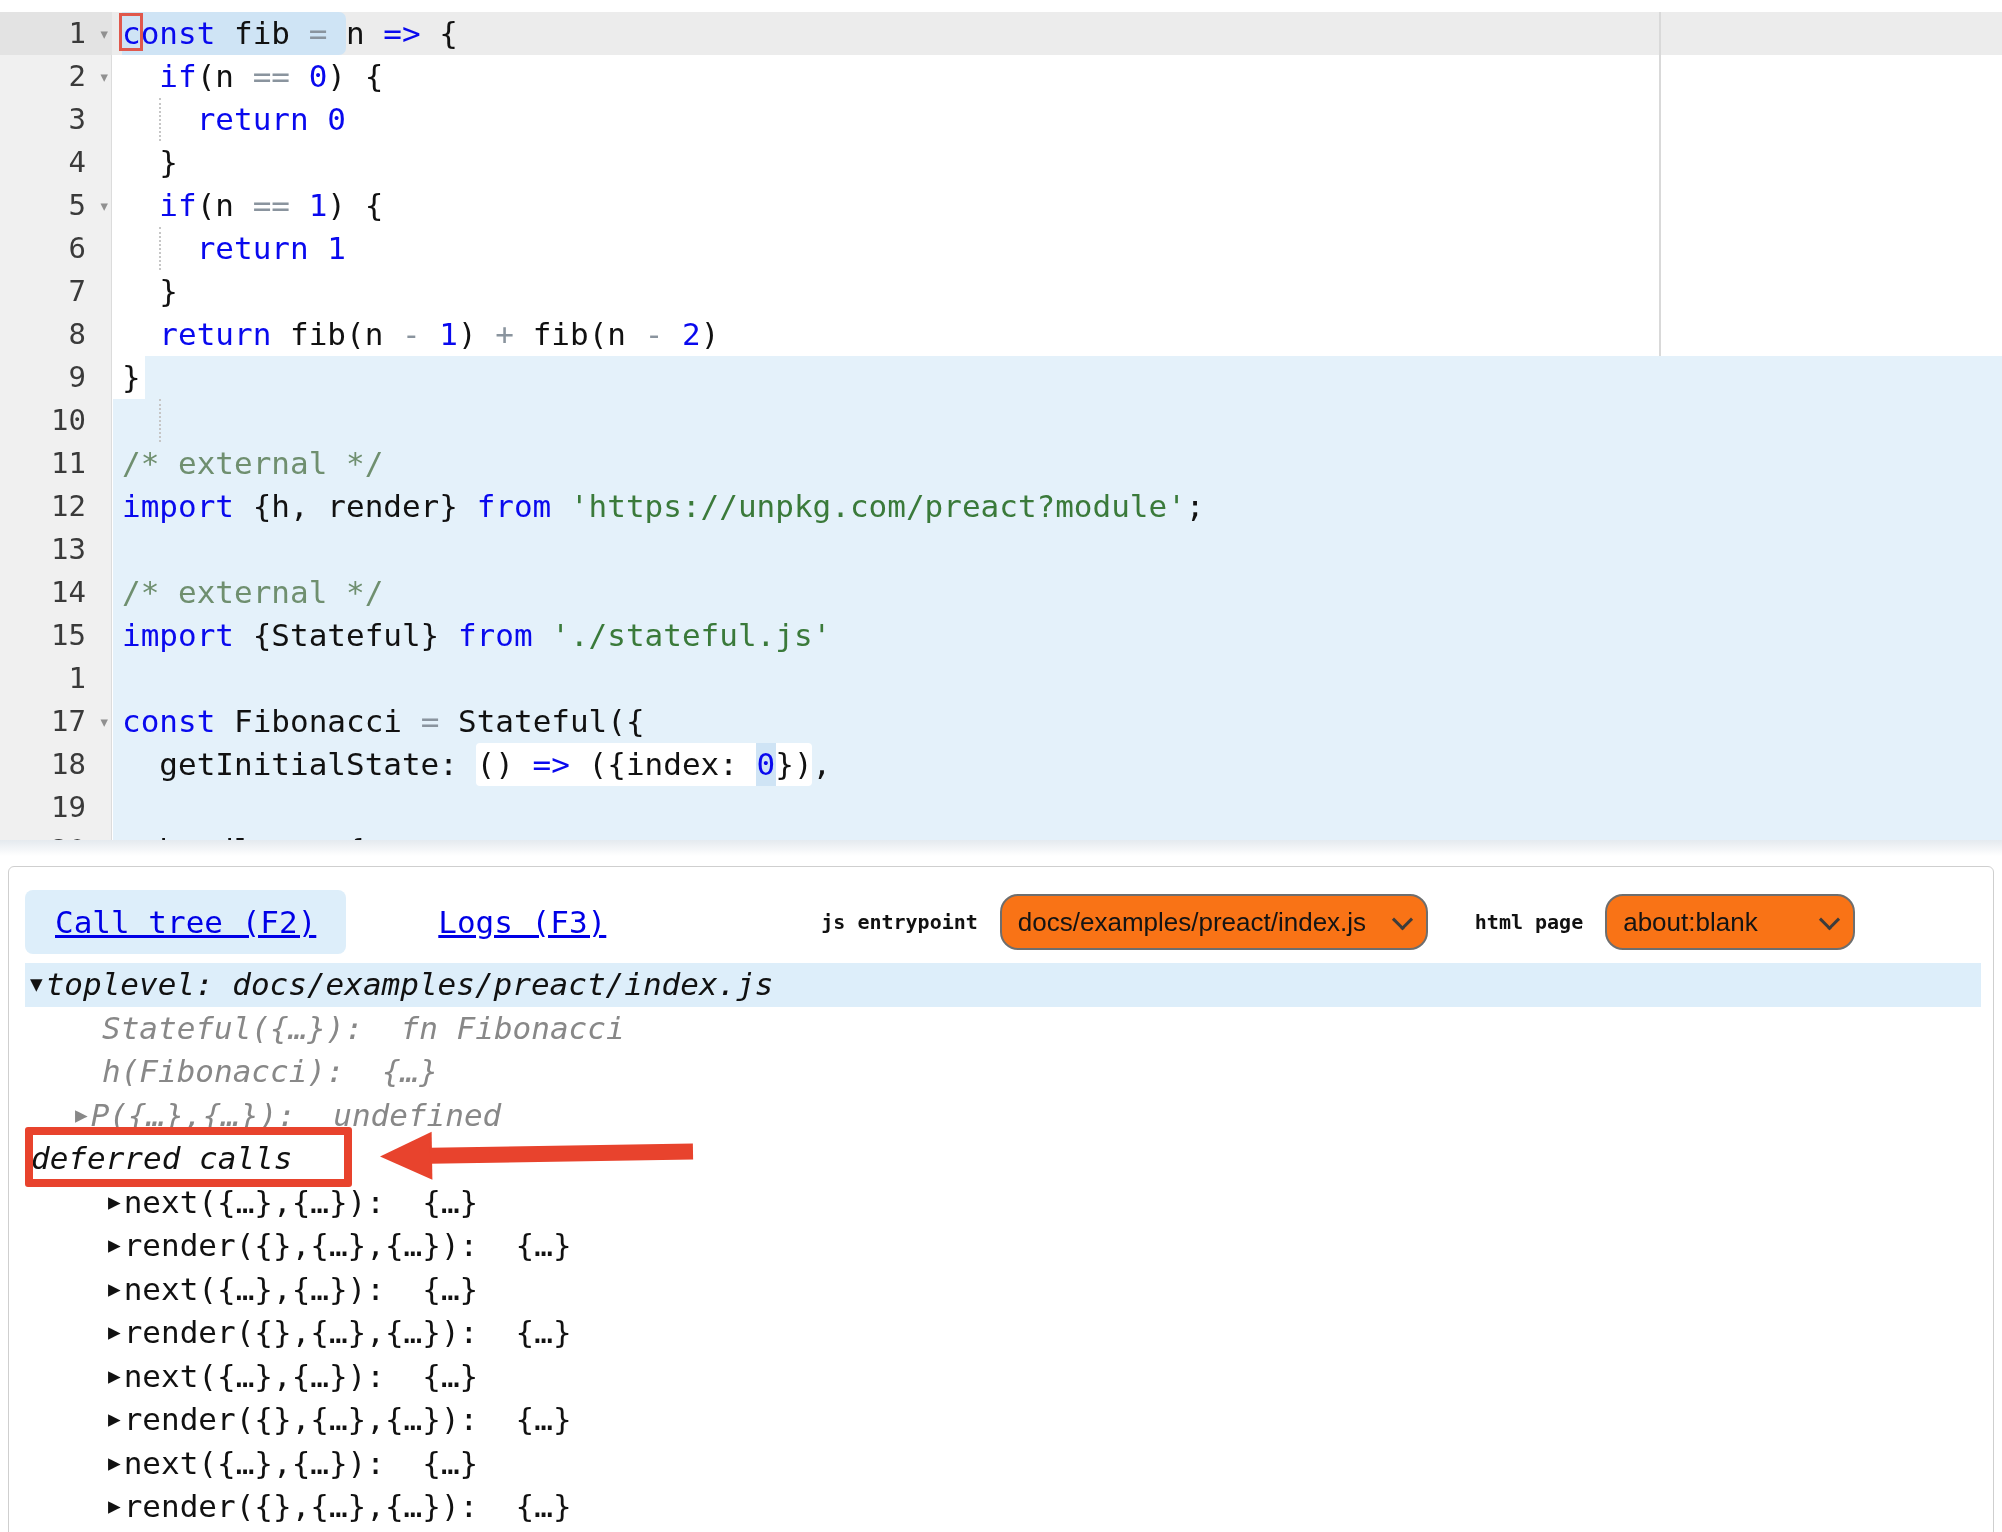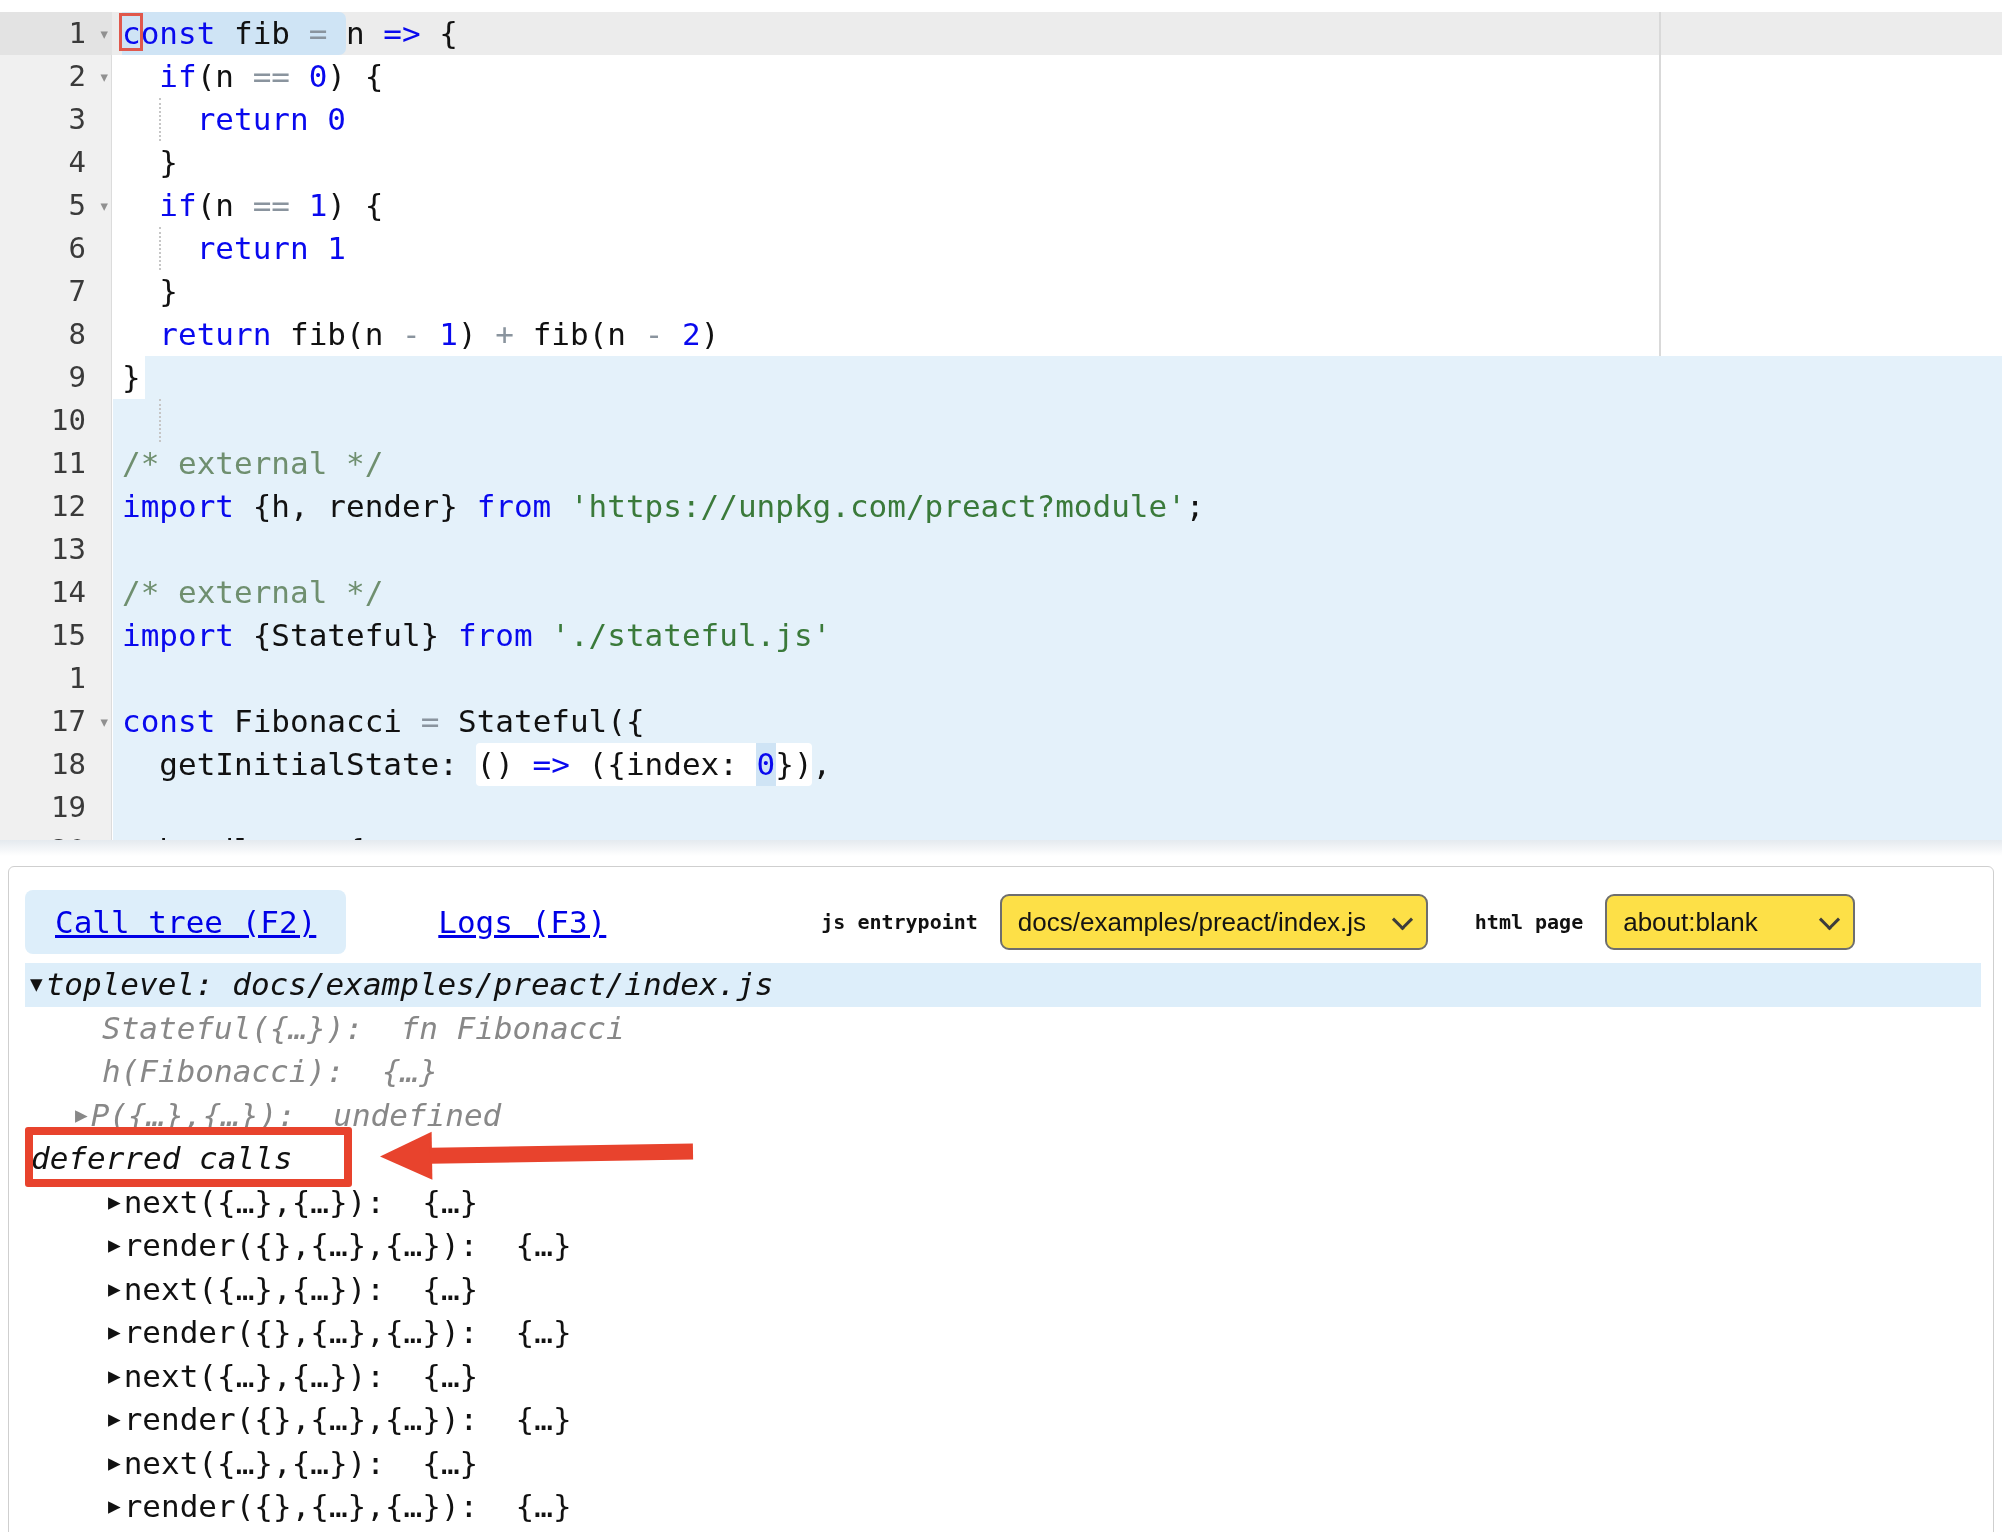--- a/index.html
+++ b/index.html
@@ -44,21 +44,21 @@
   .panel{position:absolute;left:8px;top:866px;width:1986px;height:680px;background:#fff;
          border:1px solid #cfcfcf;border-radius:6px 6px 0 0;}
   .panel-header{height:96px;display:flex;align-items:center;padding:14px 24px 0 16px;}
   .tab{font-size:31px;color:var(--link);text-decoration:underline;white-space:pre;cursor:pointer;}
   .tab-active{background:var(--rowblue);padding:14px 30px;border-radius:8px;}
   .tab-plain{margin-left:92px;}
   .hdr-label{font-size:20px;color:var(--ink);white-space:pre;font-weight:bold;}
   .lbl-entry{margin-left:215px;}
   .lbl-page{margin-left:47px;}
   .selectbox{display:inline-flex;align-items:center;justify-content:space-between;
-             border:2px solid #6e6e6e;border-radius:9px;height:56px;background:#fde047;
+             border:2px solid #6e6e6e;border-radius:18px;height:56px;background:#f97316;
              padding:0 16px;font-family:"Liberation Sans",sans-serif;font-size:26px;color:#141414;
              margin-left:22px;cursor:pointer;}
   .sel-entry{width:428px;} .sel-page{width:250px;align-items:center;}
   .chev{width:15px;height:15px;border-left:3px solid #3c3c3c;border-bottom:3px solid #3c3c3c;
         transform:rotate(-45deg) translate(2px,-2px);margin-left:12px;flex:none;}
   .tree{margin-left:16px;margin-right:12px;}
   .tree-row{height:43.5px;line-height:43.5px;font-size:31px;white-space:pre;display:flex;align-items:center;cursor:pointer;}
   .tree-row .tri{font-style:normal;font-size:21px;margin-right:3px;flex:none;}
   .row-toplevel{background:var(--rowblue);font-style:italic;padding-left:5px;}
   .row-muted{color:var(--muted);font-style:italic;padding-left:77px;}

